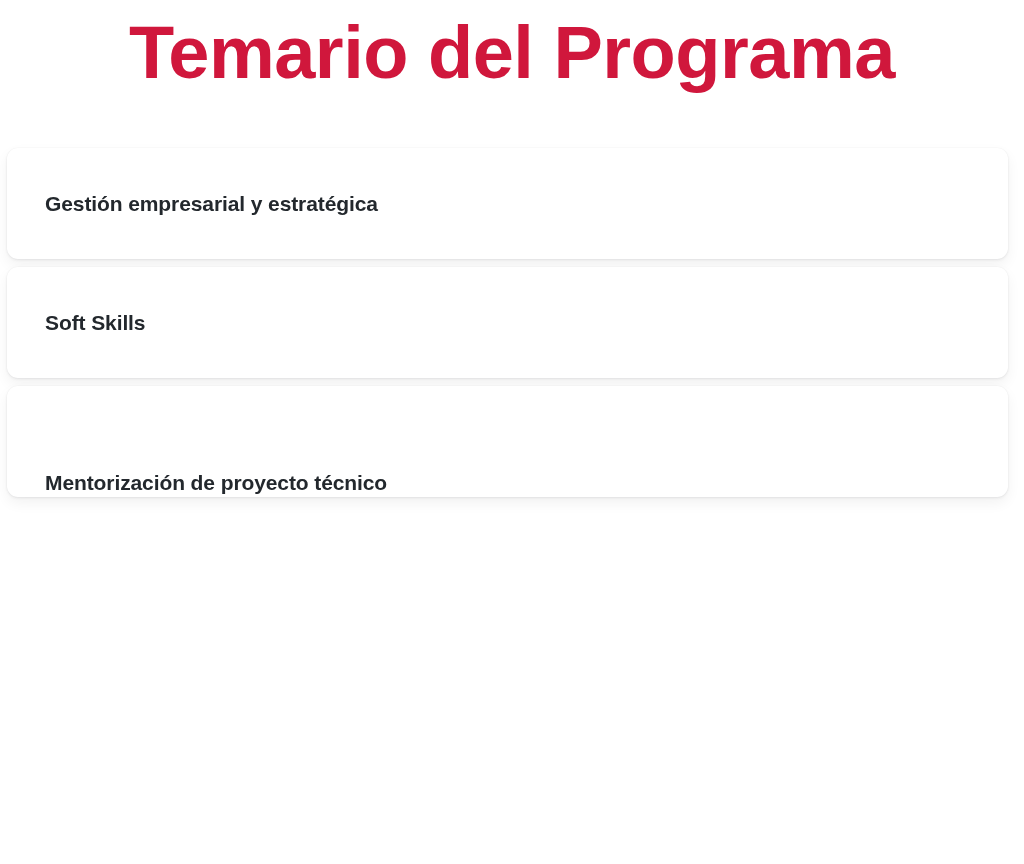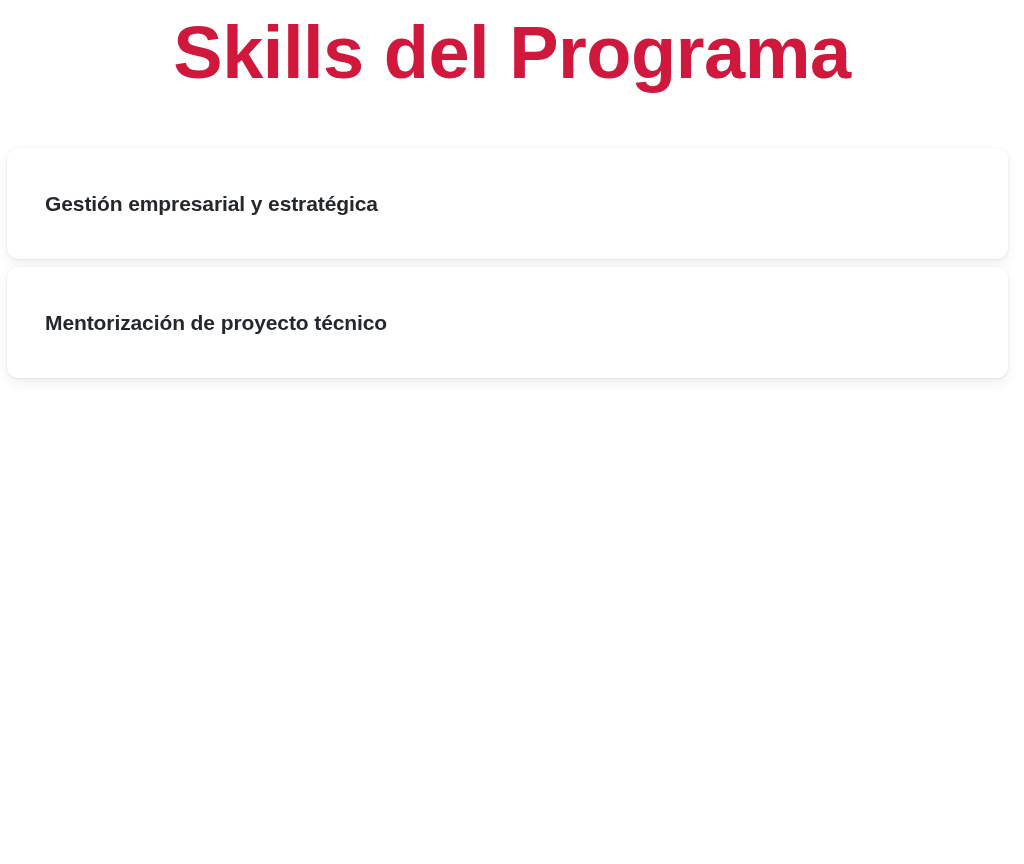--- a/index.html
+++ b/index.html
@@ -63,20 +63,21 @@
     box-shadow: 0 1px 3px rgba(17, 20, 24, 0.075),
                 0 6px 14px rgba(17, 20, 24, 0.055),
                 0 0 0 0.6px rgba(17, 20, 24, 0.018);
     display: flex;
     align-items: center;
     cursor: pointer;
   }
 
   .topic-card:last-child {
     margin-bottom: 0;
+    align-items: flex-end;
   }
 
   .topic-label {
     display: block;
     padding-left: 38px;
     padding-right: 28px;
     font-size: 21px;
     line-height: 28px;
     font-weight: 600;
     letter-spacing: -0.1px;
@@ -84,30 +85,33 @@
     white-space: nowrap;
     overflow: hidden;
     text-overflow: ellipsis;
   }
 </style>
 </head>
 <body>
 
 <div class="page">
 
-  <h1 class="page-title">Skills del Programa</h1>
+  <h1 class="page-title">Temario del Programa</h1>
 
   <ul class="topics-list">
 
     <li class="topic-card">
       <span class="topic-label">Gestión empresarial y estratégica</span>
     </li>
 
 
 
 
+    <li class="topic-card">
+      <span class="topic-label">Soft Skills</span>
+    </li>
 
     <li class="topic-card">
       <span class="topic-label">Mentorización de proyecto técnico</span>
     </li>
 
   </ul>
 </div>
 
 </body></html>

